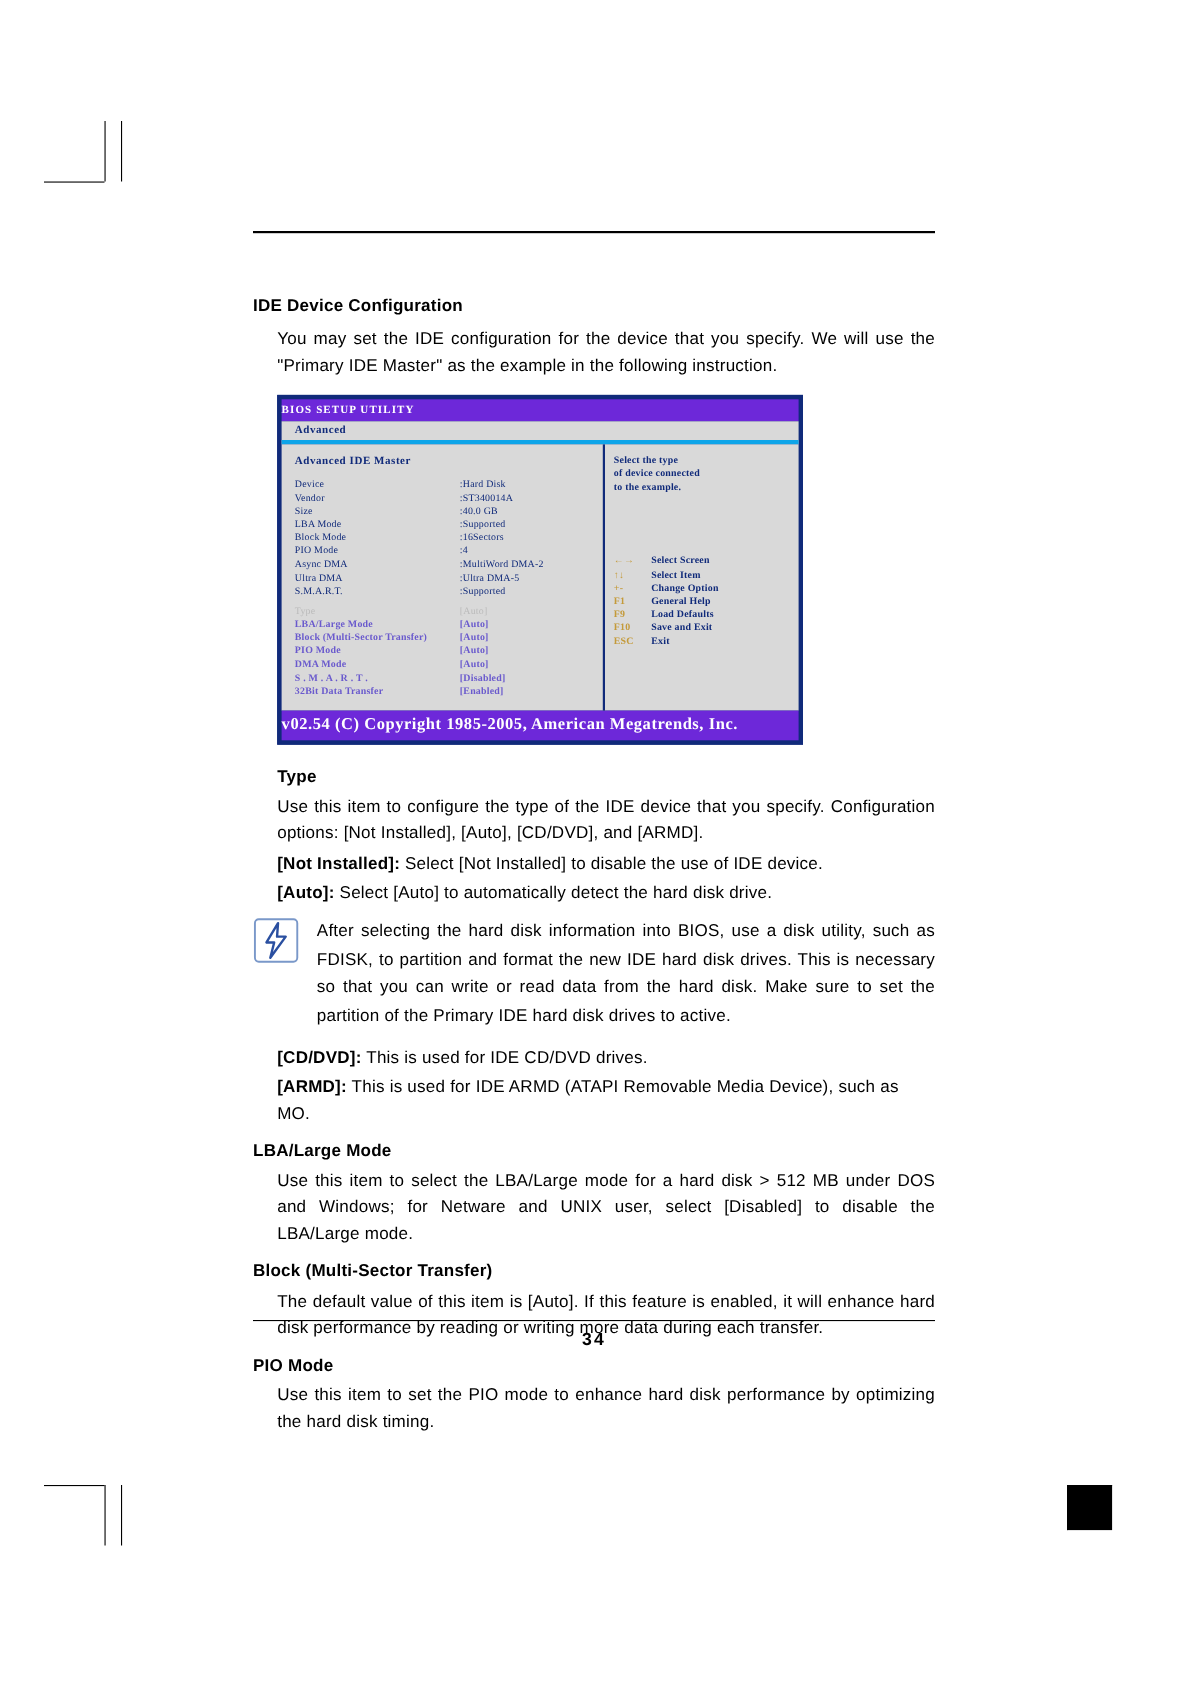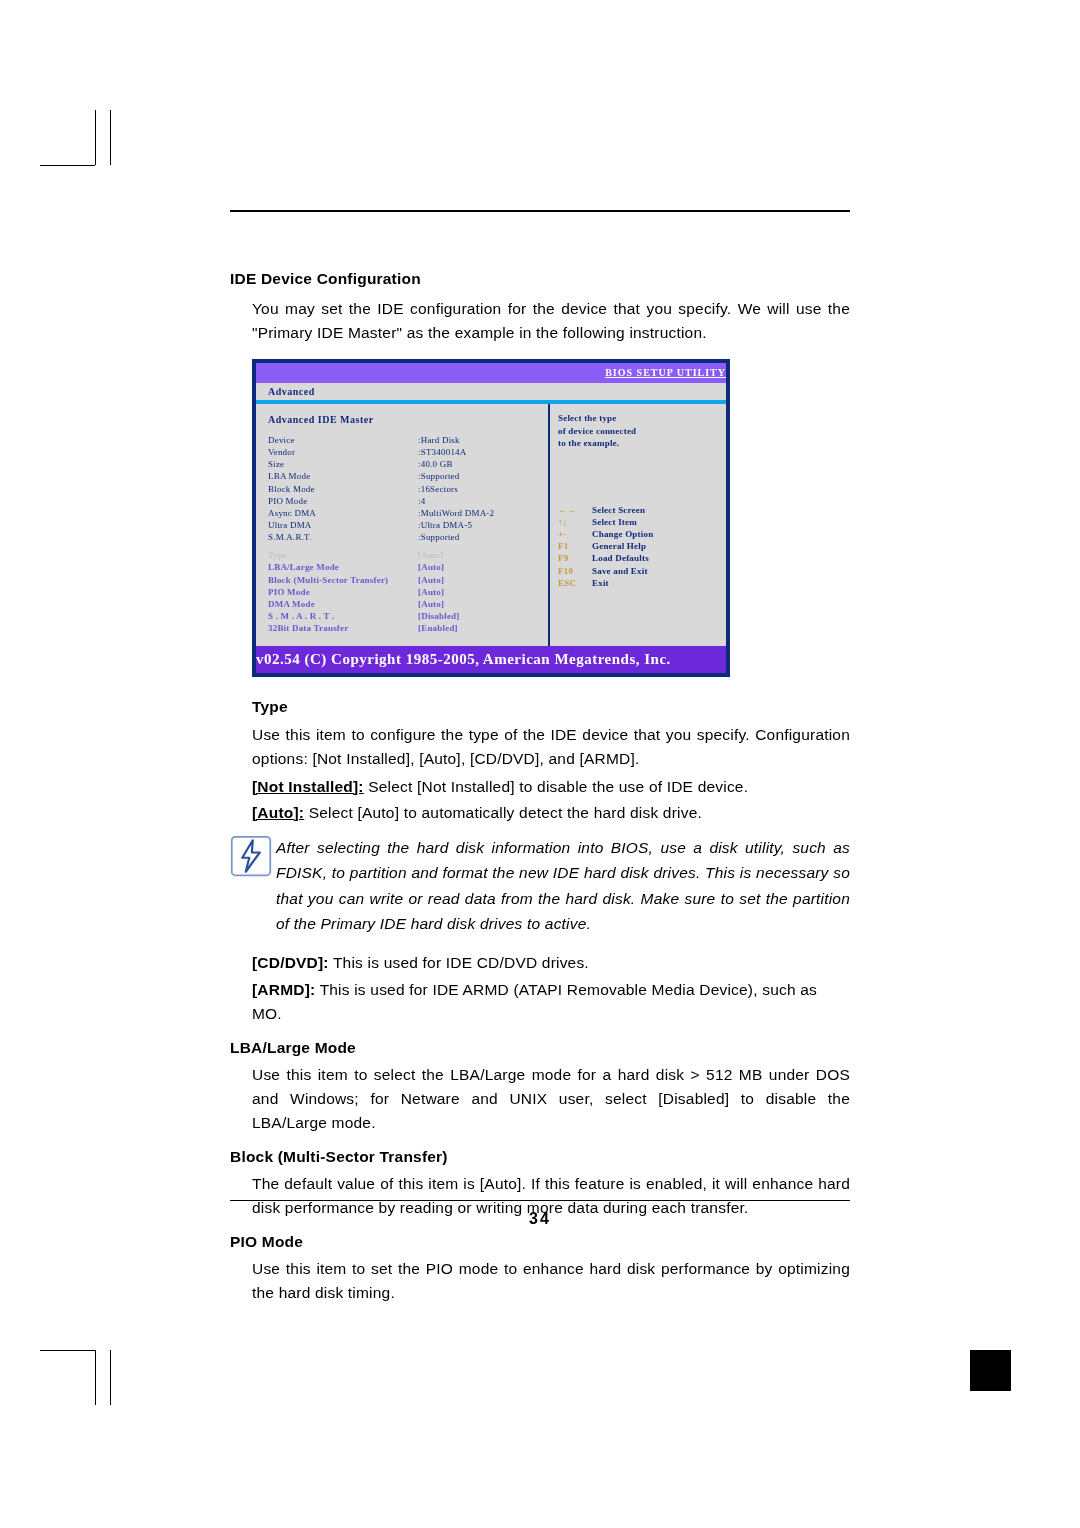--- a/index.html
+++ b/index.html
@@ -68,43 +68,42 @@
   }
 
   h4.section-title {
     margin: 0 0 6px 0;
     font-size: 15.5px;
     font-weight: bold;
   }
   .indent { padding-left: 22px; }
   .para { margin: 0 0 4px 0; text-align: justify; }
   .para.tight { margin-bottom: 2px; }
-  .bold { font-weight: bold; text-decoration: underline; }
+  .bold { font-weight: bold; }
 
   
   .bios {
     margin: 14px 0 18px 0;
     width: 470px;
     border-top: 4px solid #102a7a;
     border-right: 4px solid #102a7a;
     border-bottom: 4px solid #102a7a;
     border-left: 4px solid #102a7a;
     font-family: "Times New Roman", Times, serif;
     font-size: 9px;
     background: #102a7a;
   }
   .bios-title {
-    background: #8b5cf6;
+    background: #6d28d9;
     color: #fff;
-    text-align: right;
+    text-align: left;
     font-weight: bold;
     font-size: 10px;
     padding: 2px 0;
     letter-spacing: 1px;
-    text-decoration: underline;
   }
   .bios-tab {
     background: #d9d9d9;
     padding: 1px 12px;
     border-bottom: 4px solid #0ea5e9;
   }
   .bios-tab span {
     color: #102a7a;
     font-weight: bold;
     font-size: 10px;
@@ -153,24 +152,23 @@
     text-align: left;
     font-weight: bold;
     font-size: 15px;
     padding: 2px 0;
     letter-spacing: 0.5px;
   }
 
   
   .note-row {
     display: flex;
-    gap: 4px;
+    gap: 16px;
     align-items: flex-start;
     margin: 10px 0 14px 0;
-    font-style: italic;
   }
   .note-icon {
     width: 42px;
     height: 42px;
     flex: 0 0 42px;
   }
   .note-icon svg { width: 42px; height: 42px; }
   .note-text { flex: 1; text-align: justify; line-height: 1.65; }
 
   .opt-line { margin: 0 0 3px 0; }

